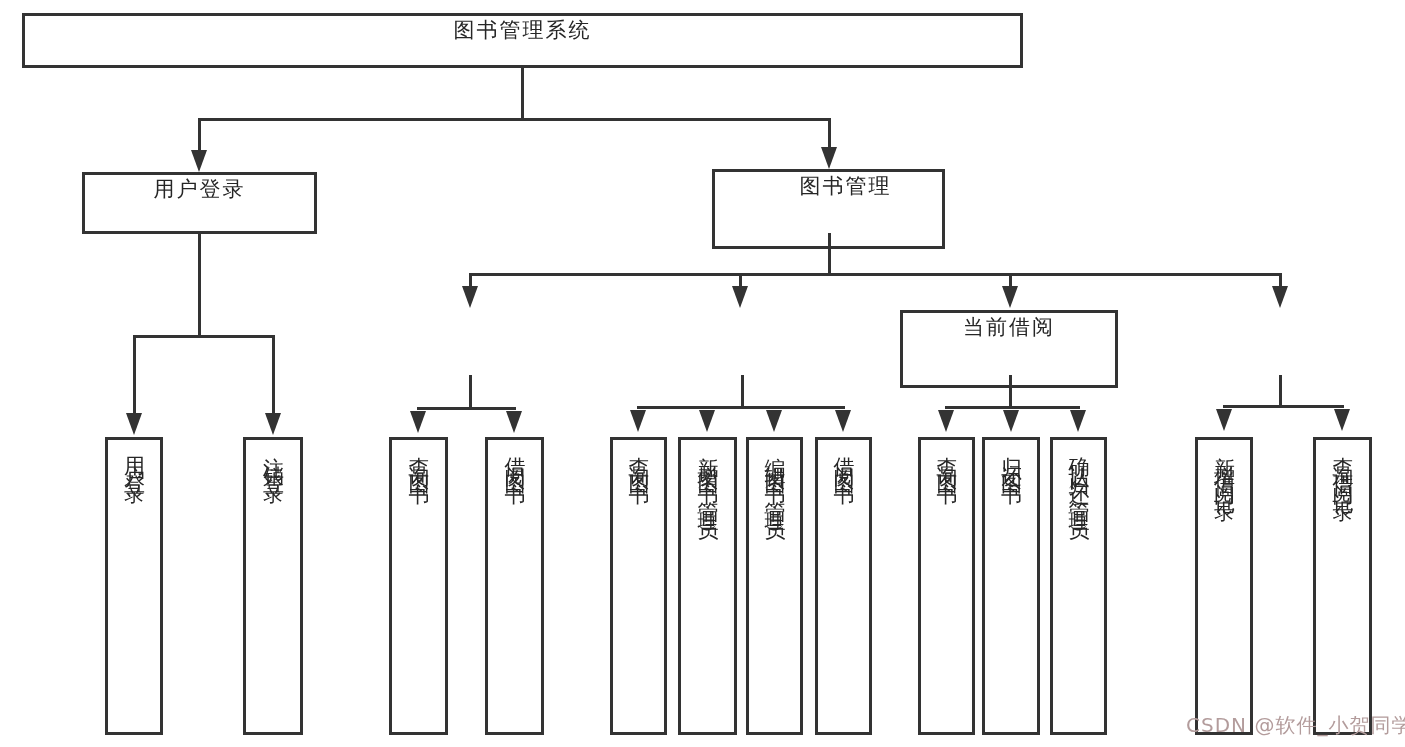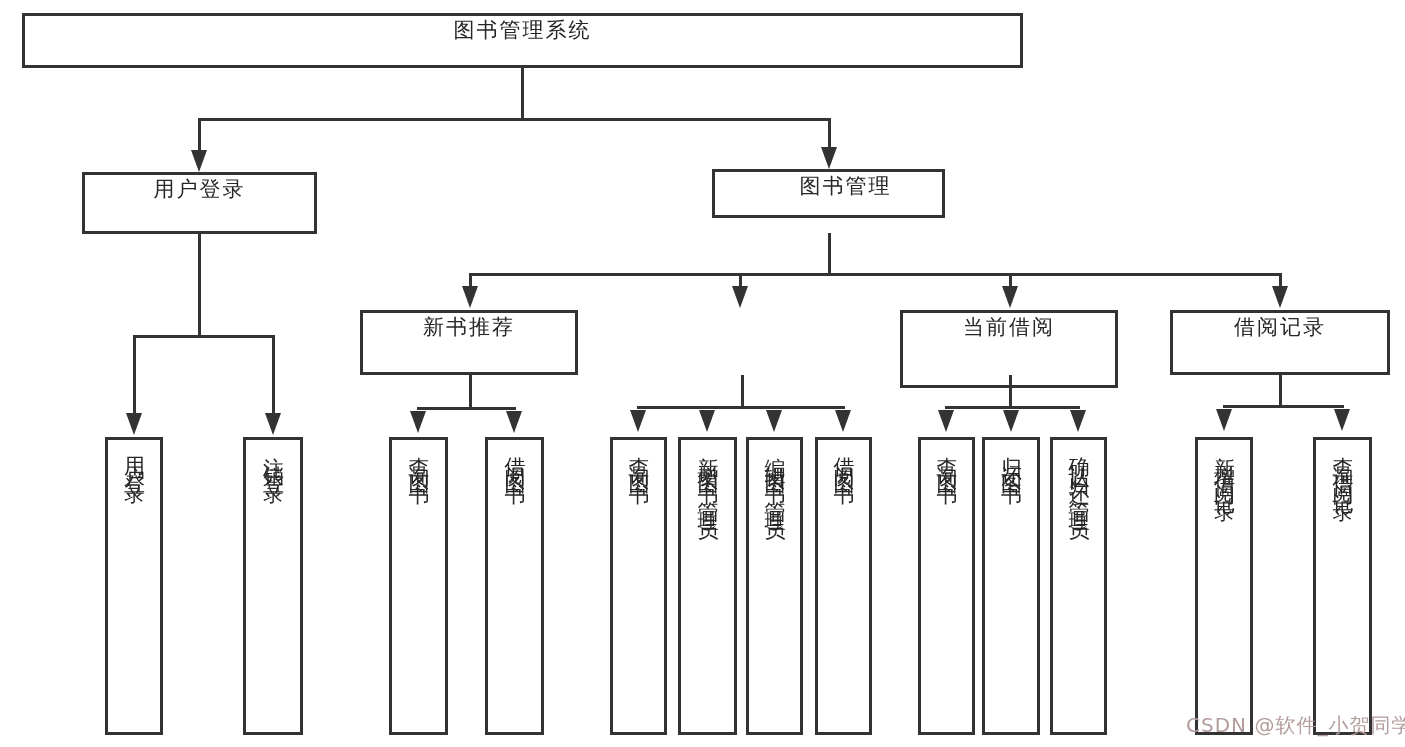--- a/index.html
+++ b/index.html
@@ -33,32 +33,26 @@
 
 <div id="stage">
 
   <div class="node" style="left:22px;top:13px;width:1001px;height:55px;">
     <span class="lbl">图书管理系统</span>
   </div>
 
   <div class="node" style="left:82px;top:172px;width:235px;height:62px;">
     <span class="lbl">用户登录</span>
   </div>
-  <div class="node" style="left:712px;top:169px;width:233px;height:49px;padding-left:34px;">
+  <div class="node" style="left:712px;top:169px;width:233px;height:80px;padding-left:34px;">
     <span class="lbl">图书管理</span>
   </div>
 
-  <div class="node" style="left:360px;top:310px;width:218px;height:65px;">
-    <span class="lbl">新书推荐</span>
-  </div>
   <div class="node" style="left:900px;top:310px;width:218px;height:78px;">
     <span class="lbl">当前借阅</span>
-  </div>
-  <div class="node" style="left:1170px;top:310px;width:220px;height:65px;">
-    <span class="lbl">借阅记录</span>
   </div>
 
   <div class="node vnode" style="left:105px;top:437px;width:58px;height:298px;">
     <span class="lbl">用户登录</span>
   </div>
   <div class="node vnode" style="left:243px;top:437px;width:60px;height:298px;">
     <span class="lbl">注销登录</span>
   </div>
 
   <div class="node vnode" style="left:389px;top:437px;width:59px;height:298px;">

